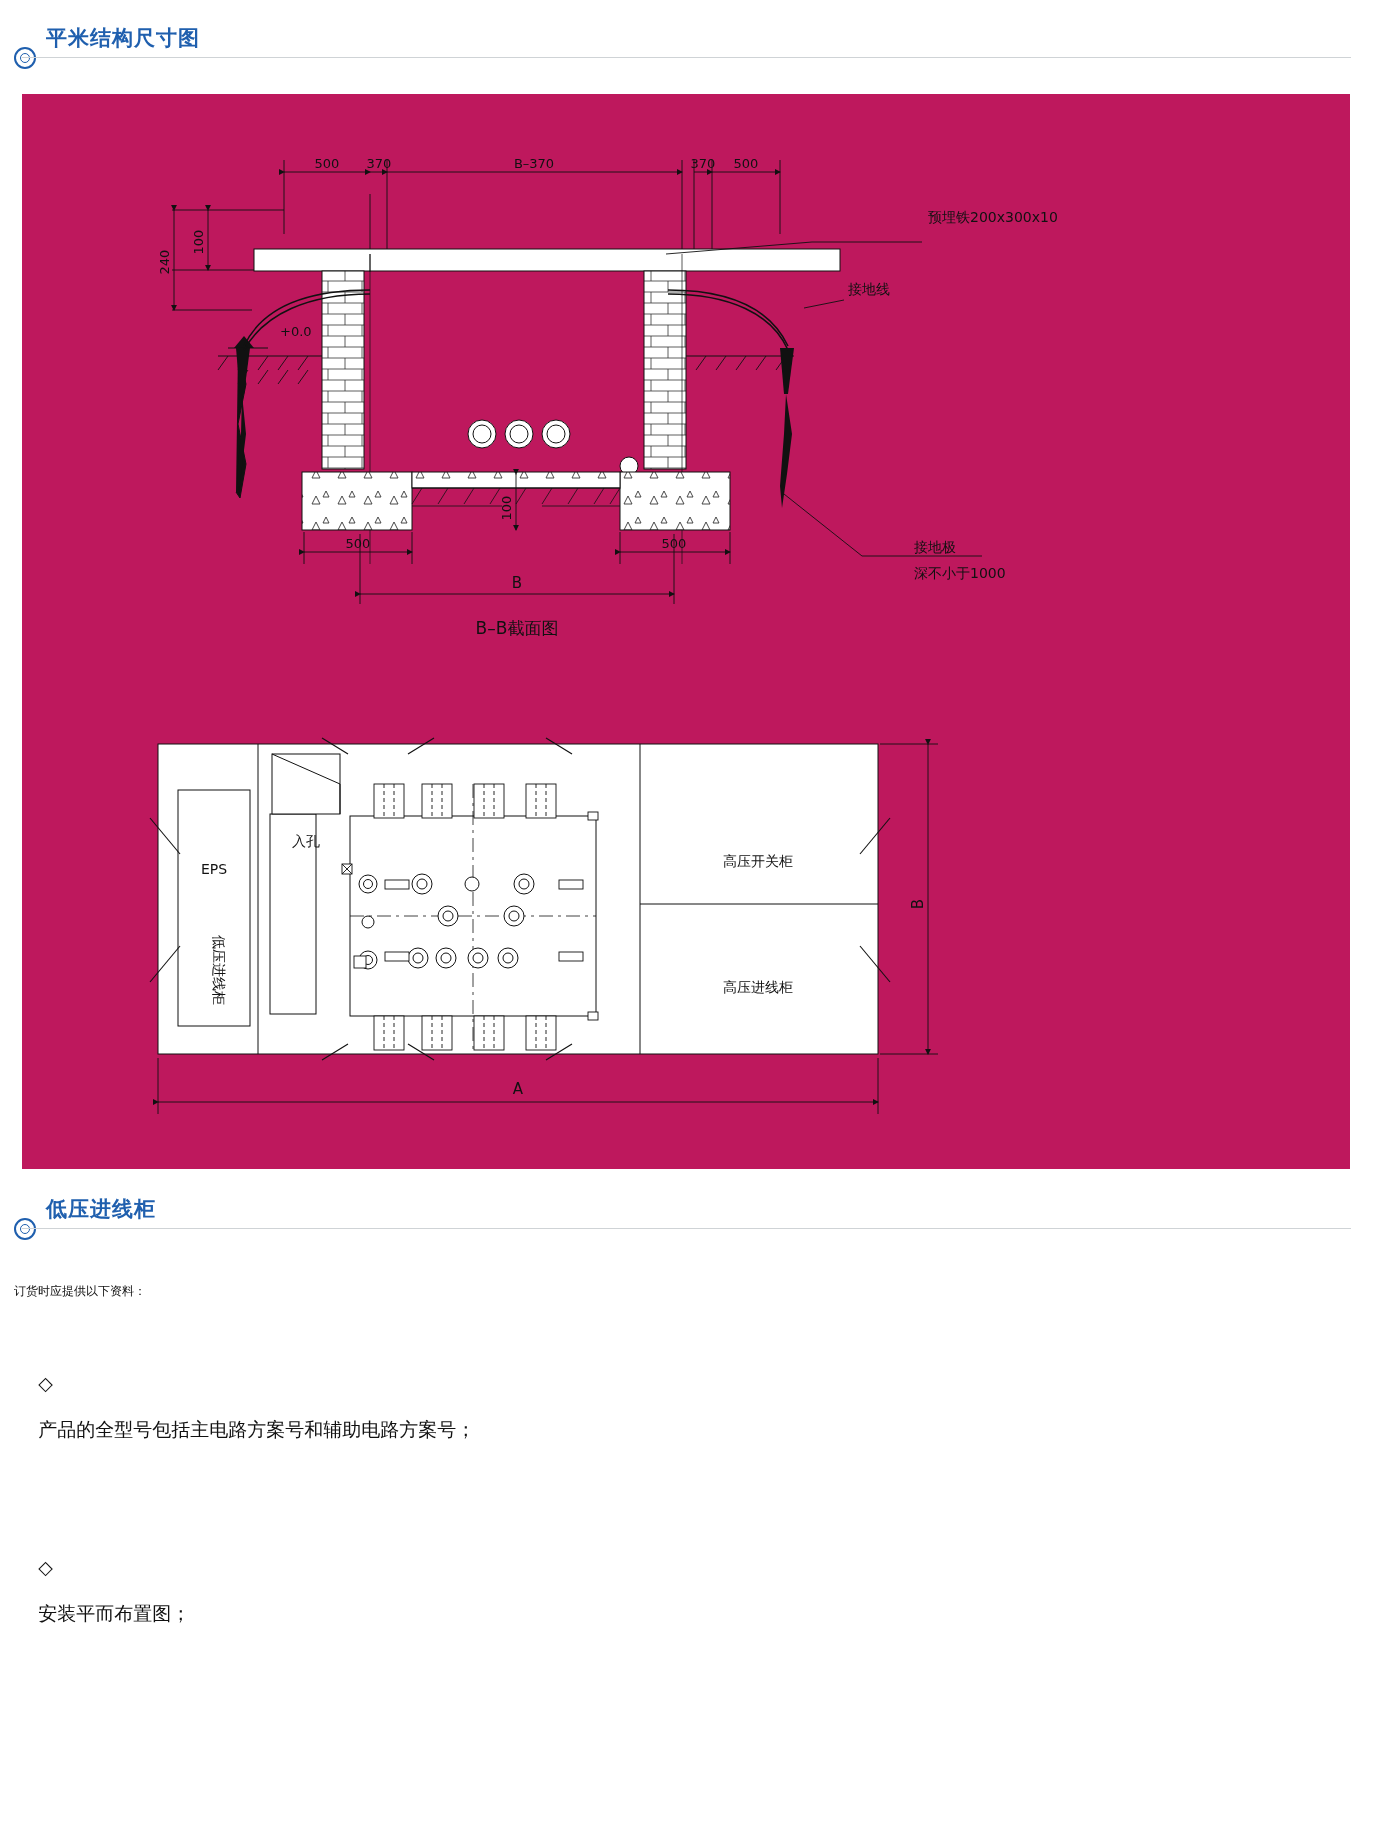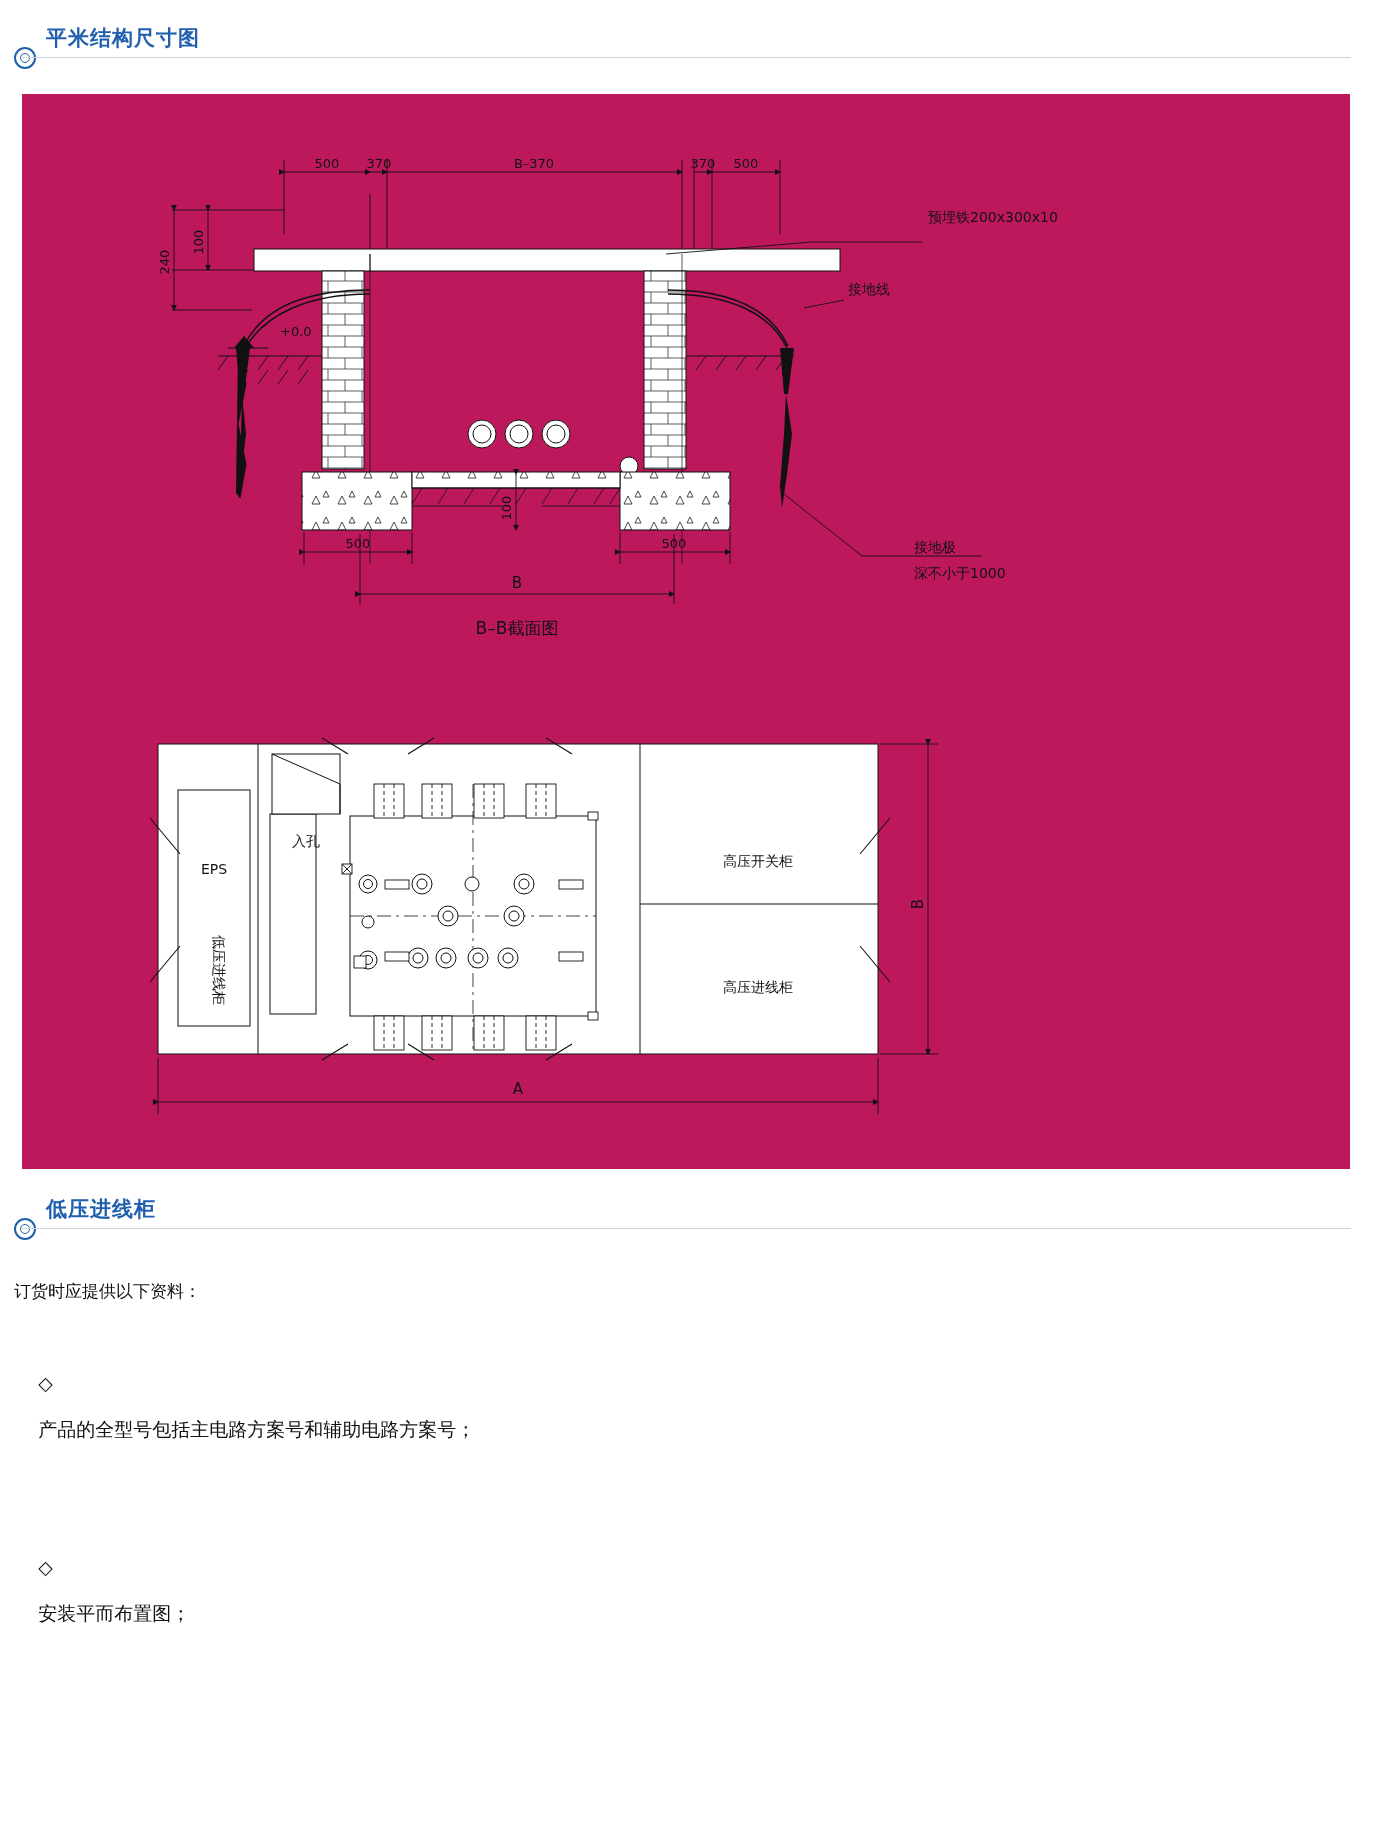--- a/index.html
+++ b/index.html
@@ -82,21 +82,21 @@
     top: 1268px;
     width: 1340px;
   }
   .order-line {
     font-size: 19px;
     line-height: 46px;
     color: #111;
     white-space: pre;
   }
   .order-intro {
-    font-size: 17px;
+    font-size: 12px;
     line-height: 46px;
     color: #111;
   }
 
   svg text {
     font-family: "DejaVu Sans", "Liberation Sans", sans-serif;
     fill: #111;
   }
   .dim { font-size: 13px; }
   .lbl { font-size: 14px; }

